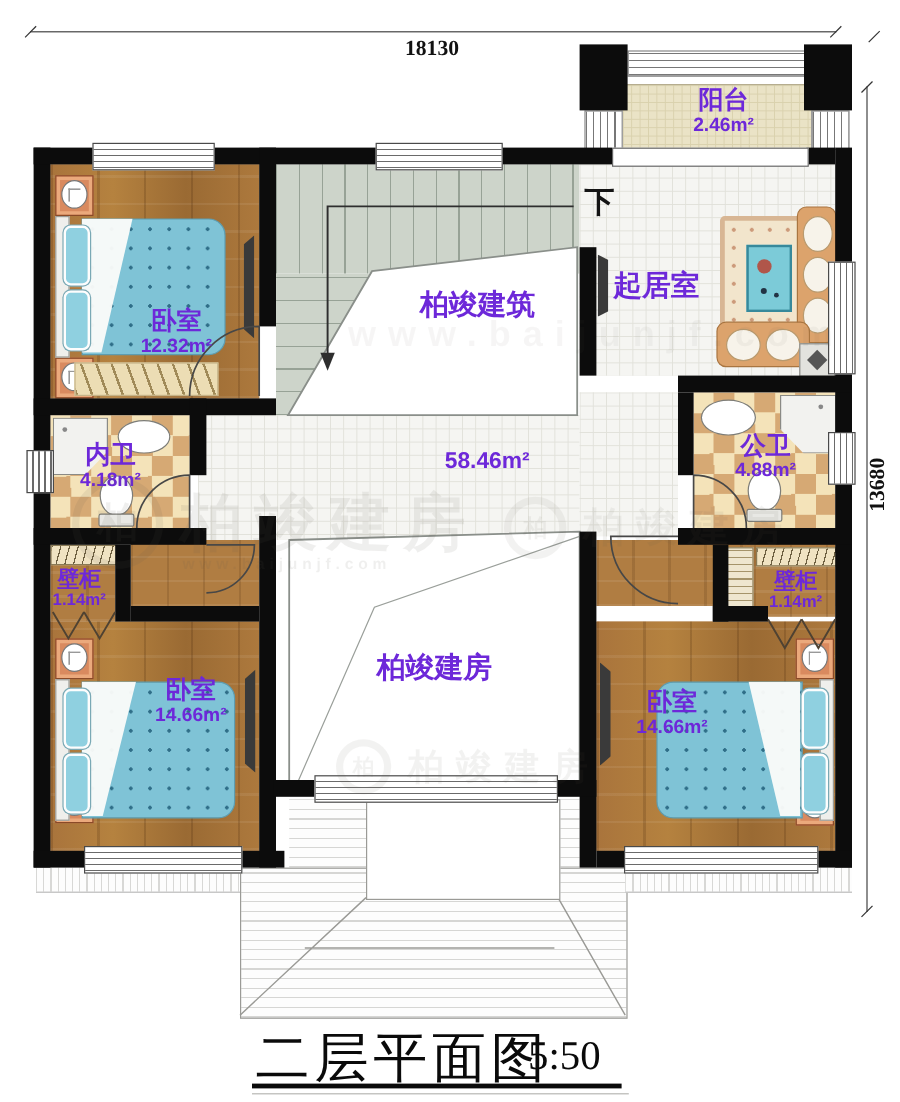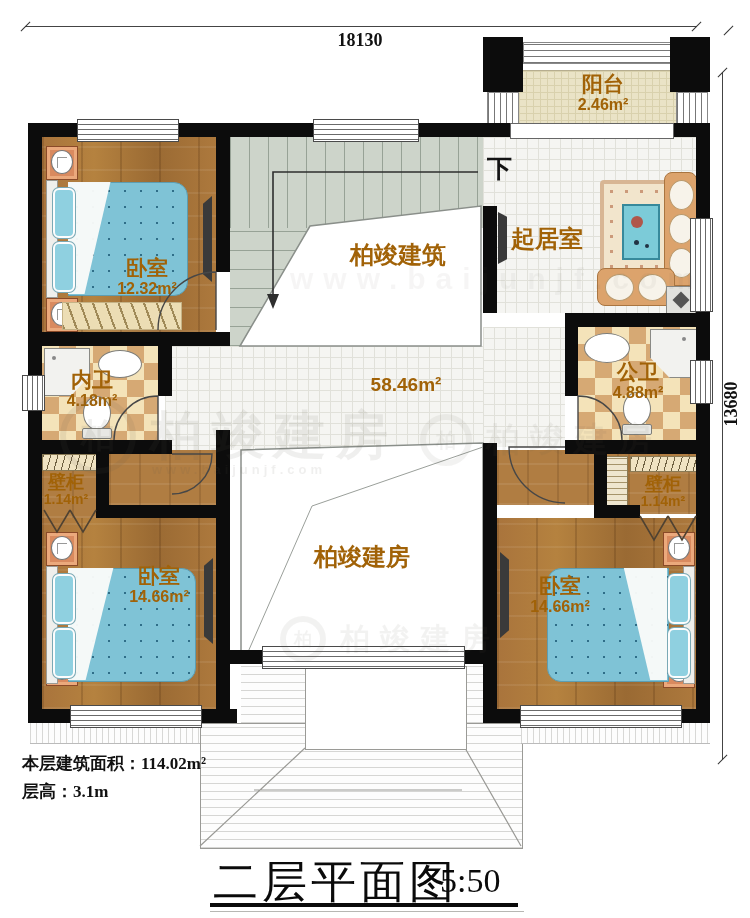--- a/index.html
+++ b/index.html
@@ -76,21 +76,21 @@
   .shelf{position:absolute;background:#efe6cf;border:1px solid #8a7a55;z-index:4;
     background-image:repeating-linear-gradient(0deg,#a5936a 0 1px,rgba(0,0,0,0) 1px 6px);}
   
   .hatch-h{position:absolute;background:#fdfdfd;
     background-image:repeating-linear-gradient(0deg,#d6d6d4 0 1px,rgba(0,0,0,0) 1px 8px);}
   .hatch-v-fine{position:absolute;background:#fdfdfd;
     background-image:repeating-linear-gradient(90deg,#d8d8d6 0 1px,rgba(0,0,0,0) 1px 6px);}
   .porch-border{border:1px solid #9a9a96;}
   .porch-void{position:absolute;background:#fff;border:1px solid #9a9a96;z-index:3;}
   
-  .lbl{position:absolute;z-index:7;text-align:center;color:#a16207;transform:translateX(-50%);
+  .lbl{position:absolute;z-index:7;text-align:center;color:#6d28d9;transform:translateX(-50%);
        white-space:nowrap;line-height:1.12;}
   .lbl-name{font-weight:700;font-size:21px;}
   .lbl-name.big{font-size:24px;}
   .lbl-name.small{font-size:18px;}
   .lbl-area{font-weight:700;font-size:16px;}
   .lbl-area.small{font-size:14px;}
   .lbl-area.big{font-size:19px;}
   .down-lbl{position:absolute;z-index:7;font-weight:700;font-size:25px;color:#141414;}
   
   .dim-line{position:absolute;background:#444;}
@@ -372,24 +372,20 @@
     <span class="wm-text" style="font-size:34px">柏竣建房</span>
   </div>
   <div class="wm" style="left:280px;top:616px;opacity:.07">
     <span class="wm-ring" style="width:34px;height:34px;font-size:18px">柏</span>
     <span class="wm-text" style="font-size:30px">柏竣建房</span>
   </div>
   <div class="wm" style="left:290px;top:262px;opacity:.05">
     <span class="wm-text" style="font-size:30px">www.baijunjf.com</span>
   </div>
 
-  <div class="info-text" style="left:22px;top:750px">
-    <div><span>本层建筑面积：</span><span>114.02m²</span></div>
-    <div><span>层高：</span><span>3.1m</span></div>
-  </div>
 
   <div class="title-main" style="left:213px;top:852px">二层平面图</div>
   <div class="title-scale" style="left:440px;top:862px">5:50</div>
   <div class="title-rule" style="left:210px;top:903px;width:308px;height:4px"></div>
   <div class="title-rule2" style="left:210px;top:911px;width:314px;height:1px"></div>
 
 
 </div>
 
 </body></html>

